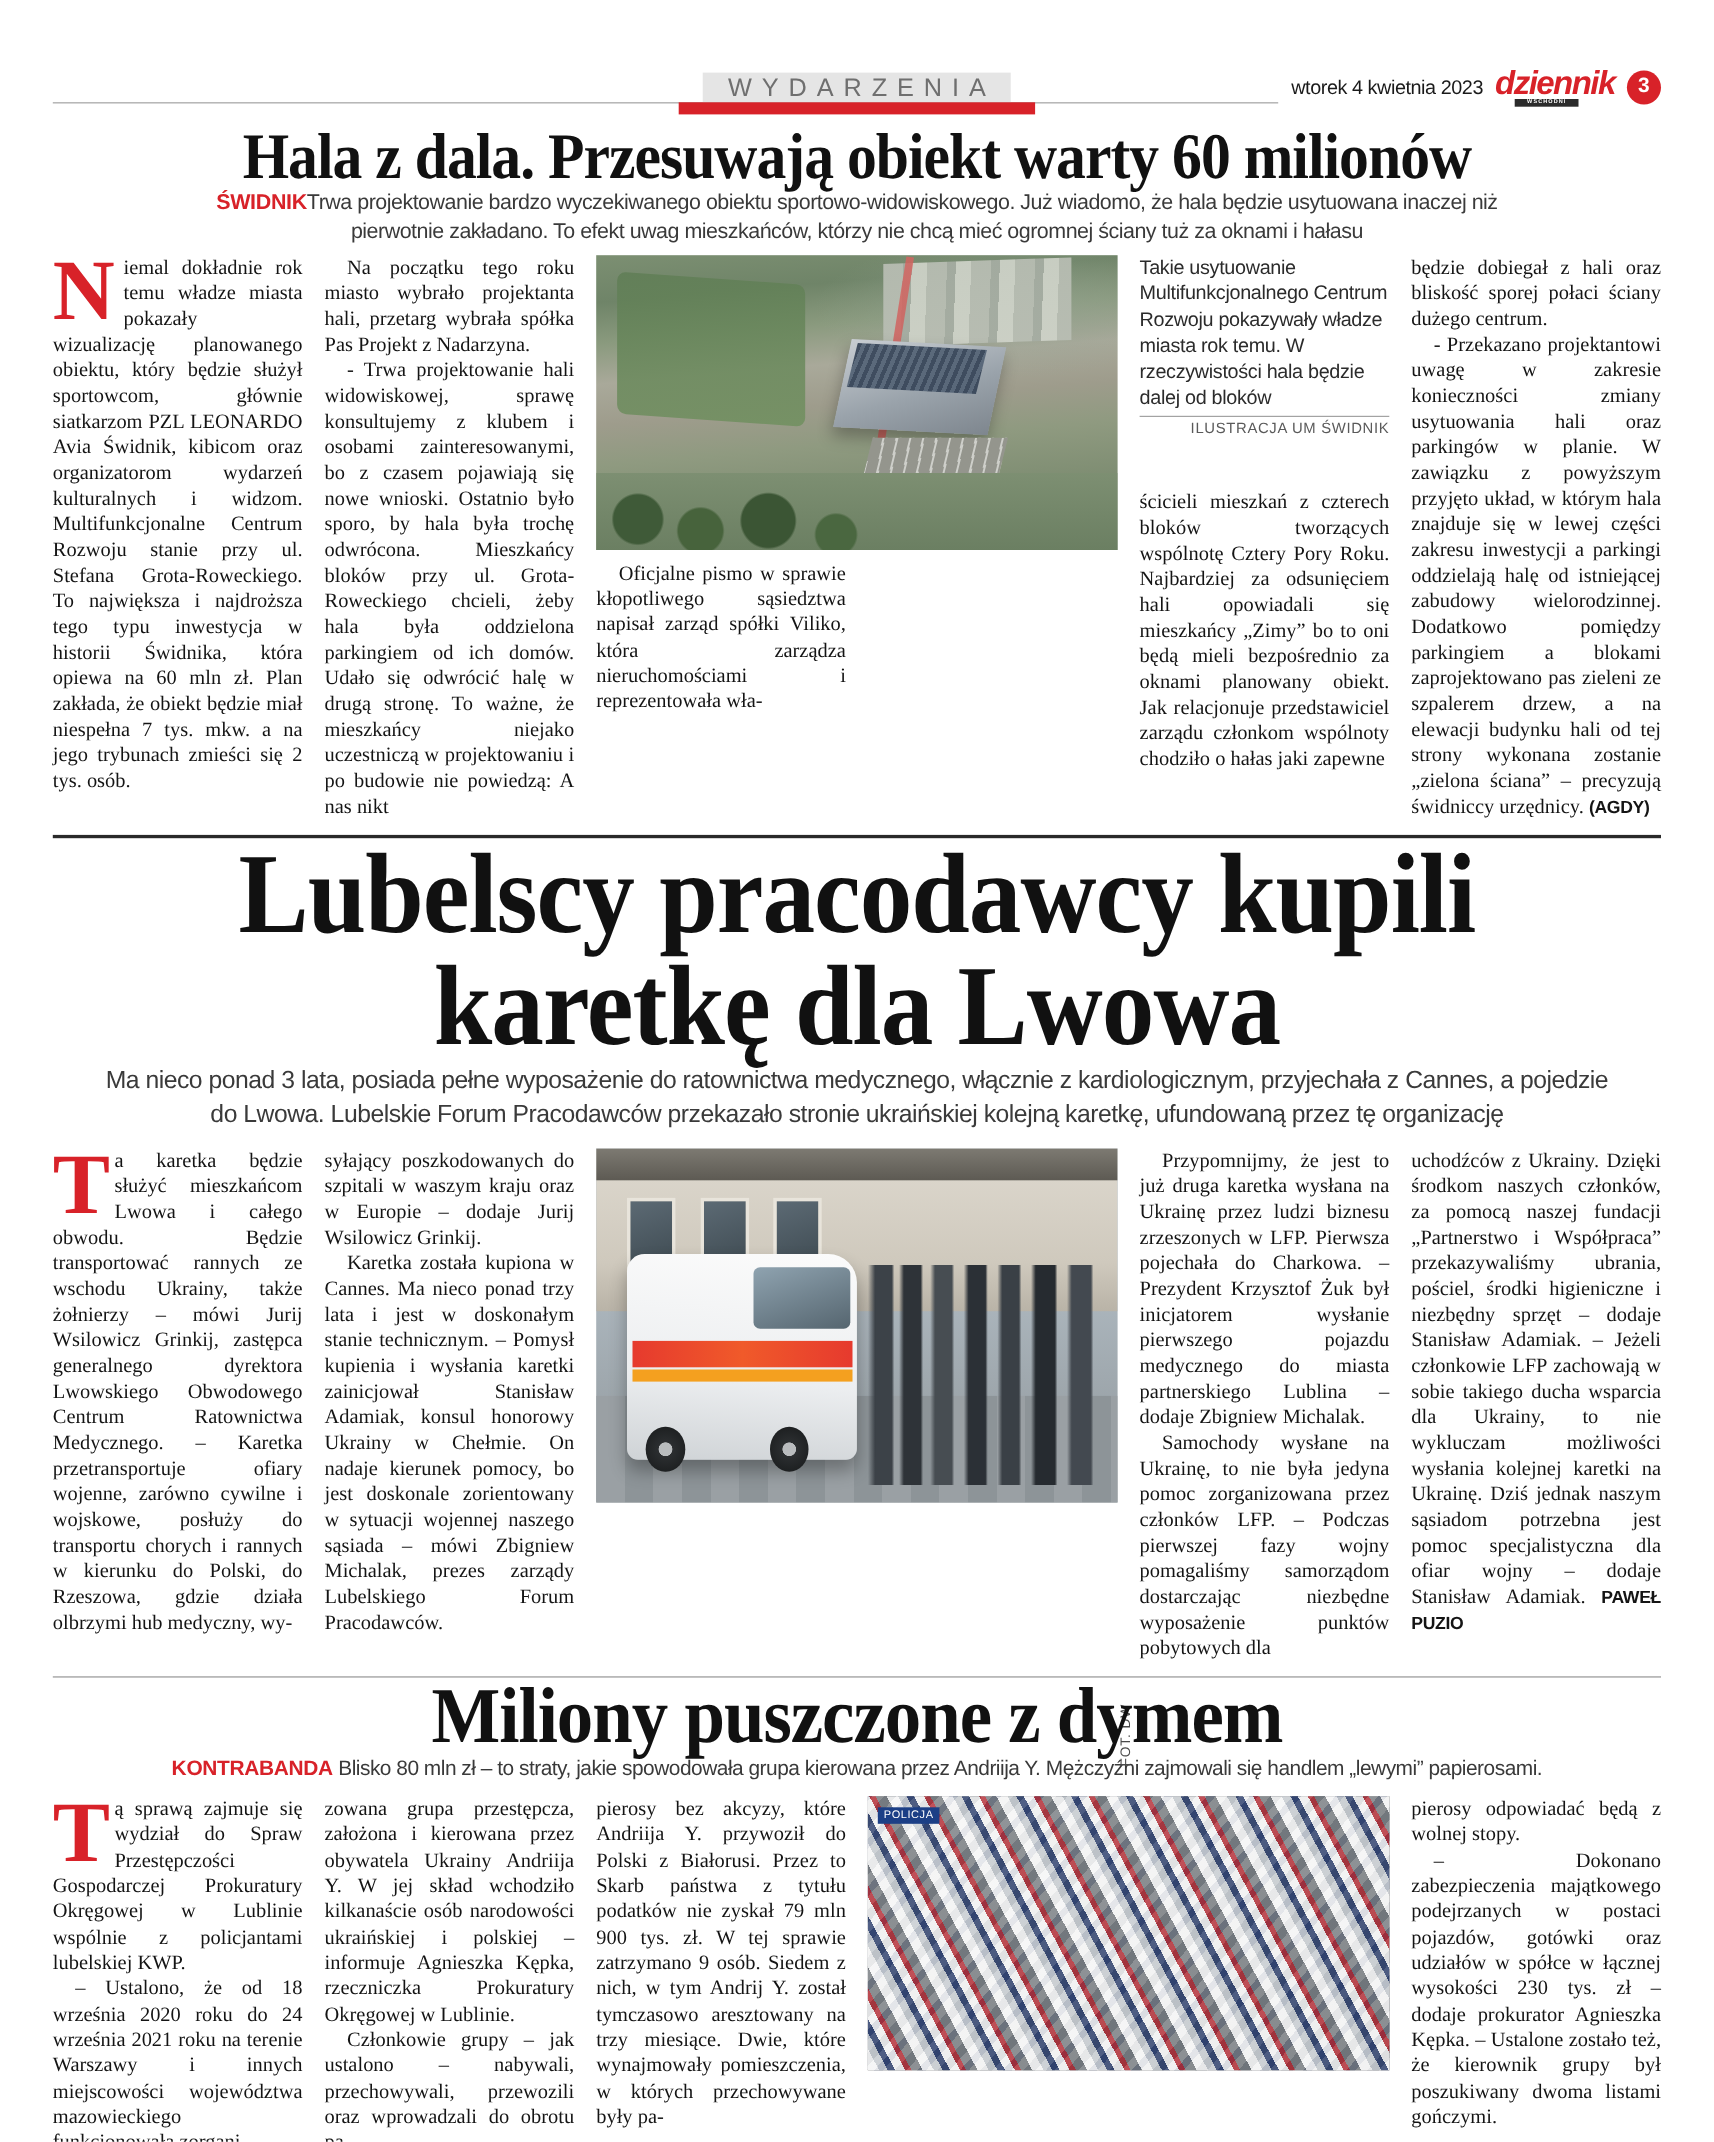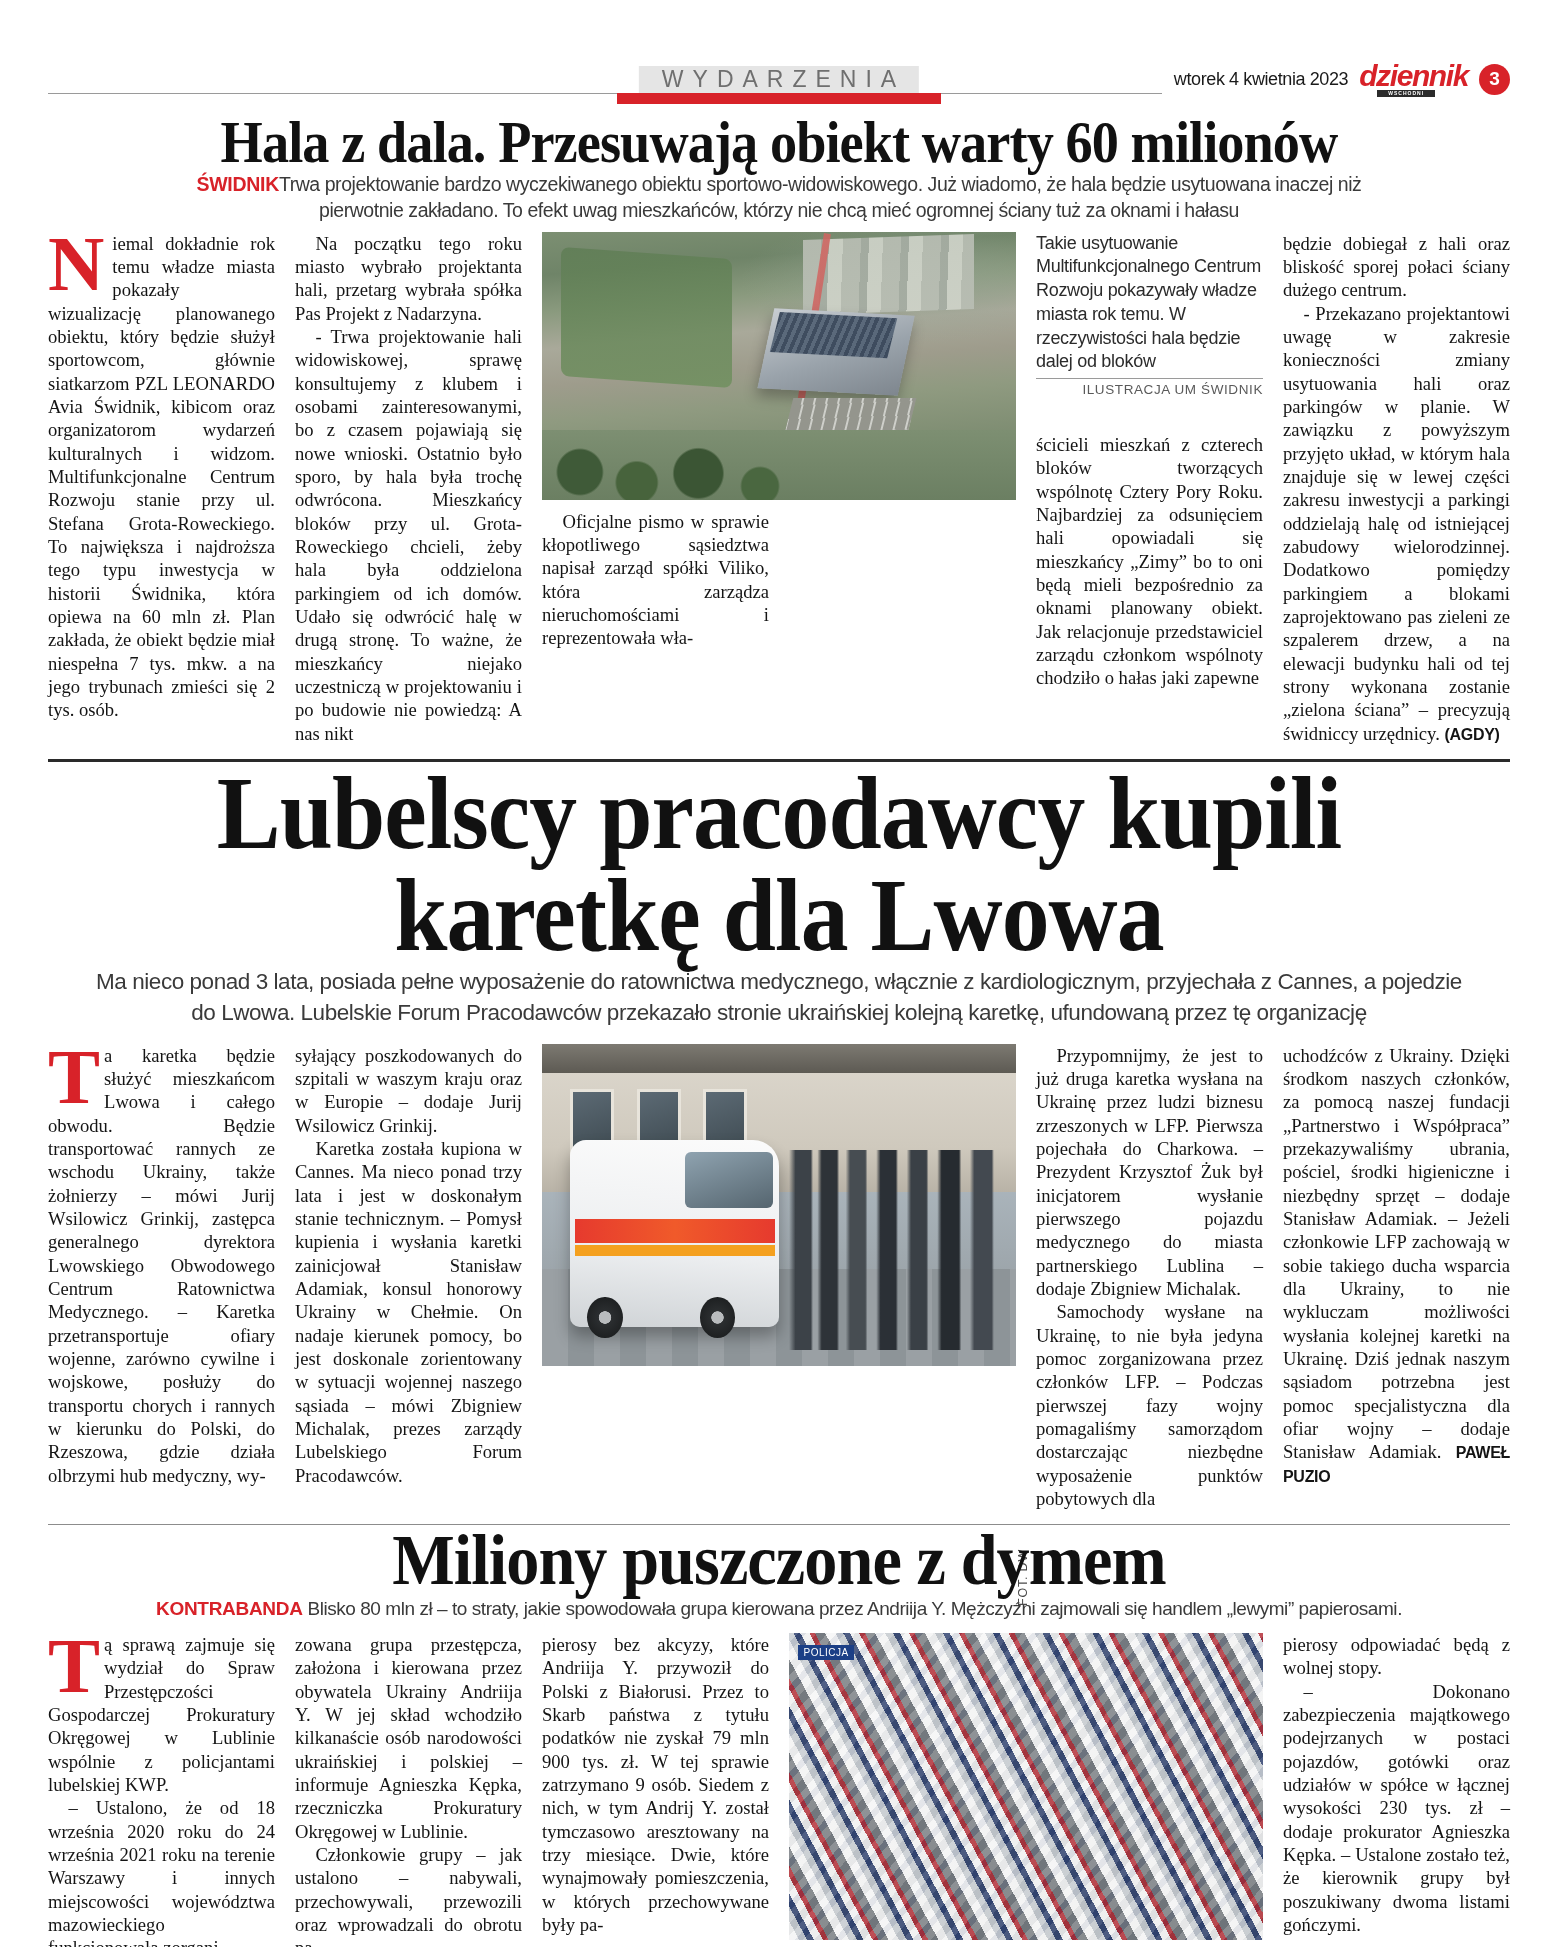--- a/index.html
+++ b/index.html
@@ -391,21 +391,21 @@
         rgba(0,0,0,0) 26%, #474d52 28%, #474d52 35%, rgba(0,0,0,0) 36%,
         rgba(0,0,0,0) 40%, #2b3036 42%, #2b3036 49%, rgba(0,0,0,0) 50%,
         rgba(0,0,0,0) 54%, #3a4046 56%, #3a4046 63%, rgba(0,0,0,0) 64%,
         rgba(0,0,0,0) 68%, #262b30 70%, #262b30 78%, rgba(0,0,0,0) 79%,
         rgba(0,0,0,0) 83%, #434950 85%, #434950 93%, rgba(0,0,0,0) 94%);
   }
 
   
   .photo3 {
     width: 100%;
-    height: 307px;
+    height: 249px;
     background: #6d6f72;
     background-image:
       repeating-linear-gradient(62deg, rgba(255,255,255,.85) 0 9px, rgba(210,215,220,.8) 9px 16px, rgba(40,60,110,.75) 16px 22px, rgba(255,255,255,.8) 22px 30px, rgba(190,30,40,.7) 30px 35px, rgba(120,125,130,.7) 35px 44px),
       repeating-linear-gradient(-48deg, rgba(255,255,255,.55) 0 7px, rgba(80,90,100,.5) 7px 15px, rgba(230,230,225,.55) 15px 23px, rgba(35,55,105,.5) 23px 29px),
       linear-gradient(160deg, #8d9094, #5e6165);
   }
   .p3-label {
     position: absolute;
     left: 2%; top: 4%;
     background: #1c3f86;
@@ -465,21 +465,21 @@
       <div class="cols" style="grid-template-columns:repeat(2,1fr); column-gap:20px; margin-top:10px;">
         <div class="col">
           <p class="body" style="text-indent:1.1em;">Oficjalne pismo w sprawie kłopotliwego sąsiedztwa napisał zarząd spółki Viliko, która zarządza nieruchomościami i reprezentowała wła-</p>
         </div>
       </div>
     </div>
 
     <div class="col">
       <div class="photo-caption">Takie usytuowanie Multifunkcjonalnego Centrum Rozwoju pokazywały władze miasta rok temu. W rzeczywistości hala będzie dalej od bloków</div>
       <div class="photo-credit">ILUSTRACJA UM ŚWIDNIK</div>
-      <p class="body" style="margin-top:36px; text-indent:0;">ścicieli mieszkań z czterech bloków tworzących wspólnotę Cztery Pory Roku. Najbardziej za odsunięciem hali opowiadali się mieszkańcy „Zimy” bo to oni będą mieli bezpośrednio za oknami planowany obiekt. Jak relacjonuje przedstawiciel zarządu członkom wspólnoty chodziło o hałas jaki zapewne</p>
+      <p class="body" style="margin-top:48px; text-indent:0;">ścicieli mieszkań z czterech bloków tworzących wspólnotę Cztery Pory Roku. Najbardziej za odsunięciem hali opowiadali się mieszkańcy „Zimy” bo to oni będą mieli bezpośrednio za oknami planowany obiekt. Jak relacjonuje przedstawiciel zarządu członkom wspólnoty chodziło o hałas jaki zapewne</p>
     </div>
 
     <div class="col">
       <p class="body" style="text-indent:0;">będzie dobiegał z hali oraz bliskość sporej połaci ściany dużego centrum.</p>
       <p class="body"><span>- Przekazano projektantowi uwagę w zakresie konieczności zmiany usytuowania hali oraz parkingów w planie. W zawiązku z powyższym przyjęto układ, w którym hala znajduje się w lewej części zakresu inwestycji a parkingi oddzielają halę od istniejącej zabudowy wielorodzinnej. Dodatkowo pomiędzy parkingiem a blokami zaprojektowano pas zieleni ze szpalerem drzew, a na elewacji budynku hali od tej strony wykonana zostanie „zielona ściana” – precyzują świdniccy urzędnicy.</span> <span class="sig">(AGDY)</span></p>
     </div>
   </div>
 
   <div class="rule-thick" style="margin-top:14px;"></div>
 

